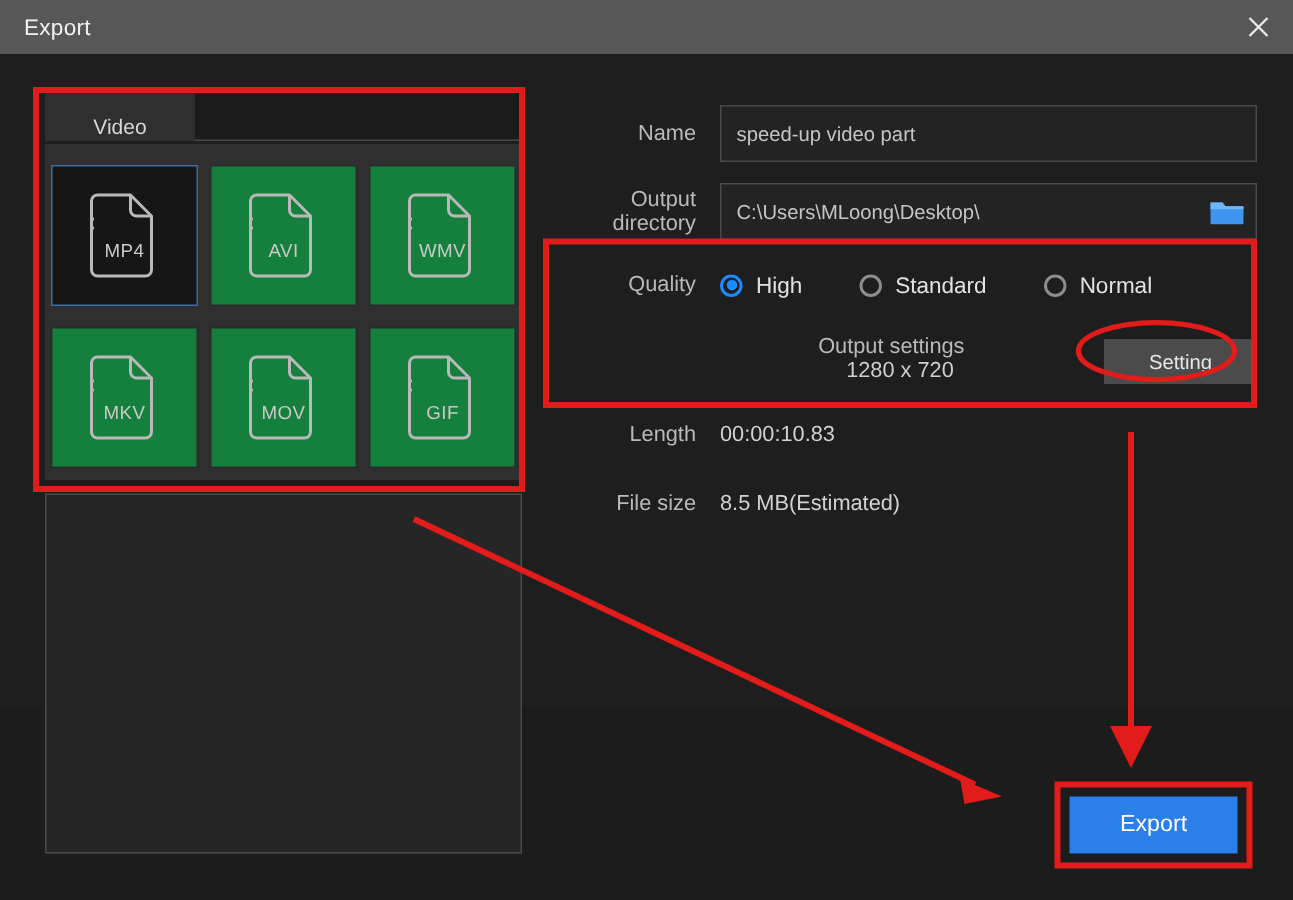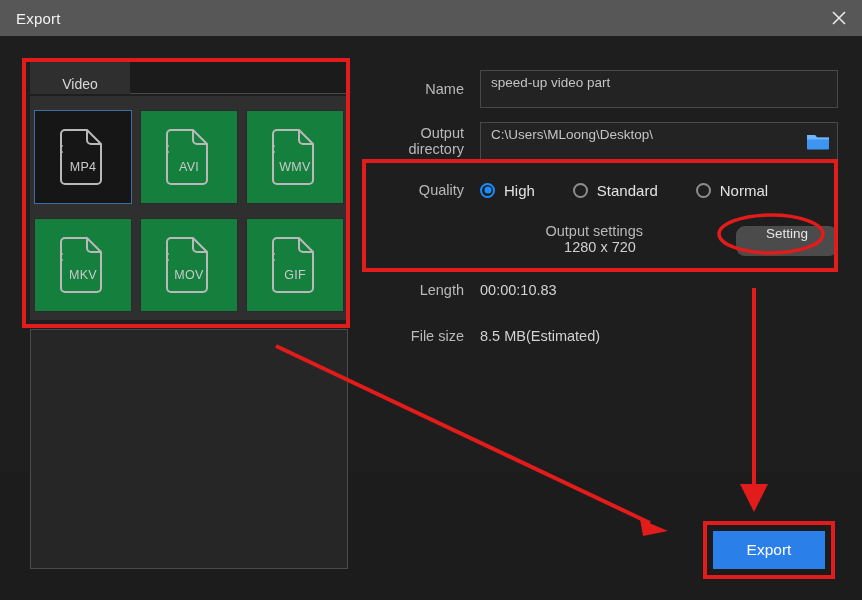--- a/index.html
+++ b/index.html
@@ -75,21 +75,21 @@
 
   
   .form { position: absolute; left: 362px; top: 69px; width: 476px; }
   .row { display: flex; align-items: center; height: 40px; margin-bottom: 12px; }
   .row .lab {
     width: 118px; text-align: right; padding-right: 16px;
     color: #b9b9b9; font-size: 14.5px;
   }
   .field {
     flex: 1; height: 38px; background: #232323;
-    border: 1px solid #494949; display: flex; align-items: flex-start;
+    border: 1px solid #494949; display: flex; align-items: center;
     padding: 4px 10px; position: relative;
   }
   .field .val { color: #c4c4c4; font-size: 13.5px; }
   .folder-btn {
     position: absolute; right: 6px; top: 50%; transform: translateY(-50%);
     width: 26px; height: 22px; display: flex; align-items: center; justify-content: center;
   }
 
   .row-quality { height: 34px; margin-bottom: 16px; }
   .radios { display: flex; align-items: center; flex: 1; }
@@ -105,21 +105,21 @@
     transform: translate(-50%, -50%);
   }
   .radio .rlab { color: #e2e2e2; font-size: 15px; }
 
   .row-output { height: 36px; margin-bottom: 14px; position: relative; flex-direction: column; }
   .outval { color: #cfcfcf; font-size: 14.5px; }
   .setting-btn {
     position: absolute; right: 0; top: 50%; transform: translateY(-50%);
     width: 102px; height: 30px; background: #4b4b4b;
     color: #e6e6e6; font-size: 13.5px;
-    display: flex; justify-content: center; border-radius: 9px;
+    display: flex; align-items: center; justify-content: center;
   }
 
   .row-info { height: 34px; margin-bottom: 12px; }
   .infoval { color: #d2d2d2; font-size: 14.5px; }
 
   
   .export-btn {
     position: absolute; left: 713px; top: 531px; width: 112px; height: 38px;
     background: #2a7fe8; color: #ffffff; font-size: 15.5px;
     display: flex; align-items: center; justify-content: center;

